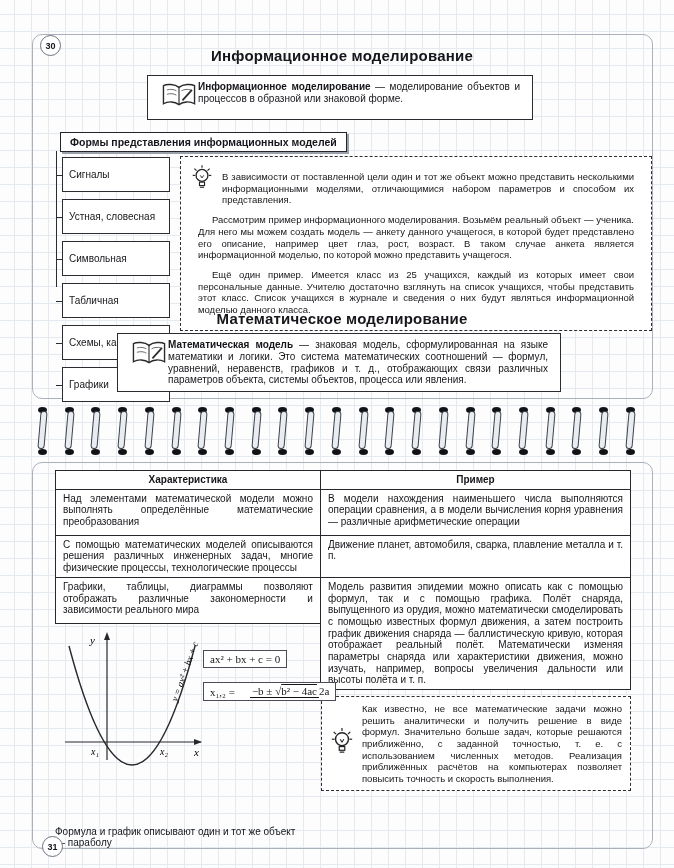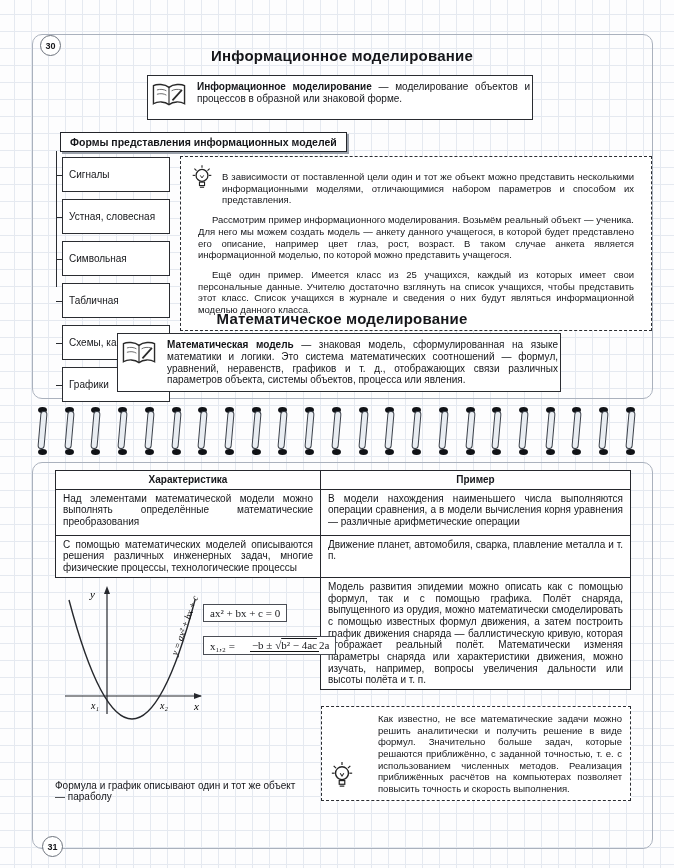--- a/index.html
+++ b/index.html
@@ -9,22 +9,22 @@
     background-size:17px 17px;background-position:-3px -3px;background-color:#fdfdfe}
   .frame{position:absolute;border:1px solid #aab1bd;border-radius:10px}
   .frame-top{left:32px;top:34px;width:619px;height:363px}
   .frame-bottom{left:32px;top:462px;width:619px;height:385px}
   .pagenum{position:absolute;width:19px;height:19px;border:1px solid #6d737d;border-radius:50%;background:#fff;
     font-size:9px;font-weight:bold;display:flex;align-items:center;justify-content:center;z-index:3}
   .pn-top{left:40px;top:35px}
   .pn-bottom{left:42px;top:836px}
   .title{position:absolute;left:32px;width:620px;text-align:center;font-size:15px;font-weight:bold;margin:0;letter-spacing:.2px}
   .t1{top:47px}.t2{top:310px}
-  .defbox{position:absolute;display:flex;gap:9px;align-items:flex-start;background:#fff;border:1.2px solid #2a2c31;
-    padding:5px 2px;box-sizing:border-box}
+  .defbox{position:absolute;display:flex;align-items:flex-start;background:#fff;border:1.2px solid #2a2c31;
+    padding:5px 12px;box-sizing:border-box}
   .def1{left:147px;top:75px;width:386px;min-height:45px}
   .def2{left:117px;top:333px;width:444px;min-height:59px}
   .defbox p{margin:0;font-size:10px;line-height:11.8px;text-align:justify}
   .defbox .icon{flex:0 0 auto;margin-top:1px}
   .forms-header{position:absolute;left:60px;top:132px;background:#fff;border:1.2px solid #23252a;
     box-shadow:2px 2px 0 #9aa0aa;padding:3px 9px;font-size:10.5px;font-weight:bold;z-index:2}
   .forms-connector{position:absolute;left:56px;top:151px;height:136px;border-left:1px solid #2a2c31}
   .forms-items{position:absolute;left:62px;top:157px}
   .form-item{position:relative;width:108px;box-sizing:border-box;background:#fff;border:1px solid #2a2c31;
     padding:11px 6px;font-size:10px;margin-bottom:7px}
@@ -52,22 +52,22 @@
   .w{display:block}
   .figure{position:relative;height:178px;margin-top:6px}
   .figure svg.graph{position:absolute;left:2px;top:0}
   .formulas{position:absolute;left:148px;top:20px;width:142px;font-family:"Liberation Serif",serif;font-size:11px}
   .eq{border:1px solid #4a4d55;padding:2px 6px;display:inline-block;background:#fff;white-space:nowrap}
   .eq2{margin-top:14px;display:inline-flex;align-items:center;gap:15px;white-space:nowrap}
   .frac{display:inline-flex;flex-direction:row;align-items:center;line-height:1.15}
   .frac .num{border-bottom:1px solid #111;padding:0 2px}
   .rad{text-decoration:overline}
   .caption{margin-top:18px;font-size:10px;line-height:11.6px;width:252px}
-  .tip{margin-top:16px;margin-left:1px;border:1.2px dashed #2a2c31;background:#fff;padding:6px 8px;display:flex;gap:24px;
-    align-items:flex-end;box-sizing:border-box}
+  .tip{margin-top:6px;margin-left:1px;border:1.2px dashed #2a2c31;background:#fff;padding:6px 8px;display:flex;gap:8px;
+    align-items:center;box-sizing:border-box}
   .tip p{margin:0;font-size:9.5px;line-height:11.6px;text-align:justify}
   svg text{font-family:"Liberation Serif",serif;font-style:italic}
 </style>
 </head>
 <body>
 
 <div class="sheet">
 
   <div class="frame frame-top"></div>
   <div class="pagenum pn-top">30</div>
@@ -238,20 +238,21 @@
     <div class="cell row-head">Характеристика</div>
     <div class="cell row-head col2">Пример</div>
 
     <div class="cell mh-r1">Над элементами математической модели можно выполнять определённые математические преобразования</div>
     <div class="cell mh-r1 col2">В модели нахождения наименьшего числа выполняются операции сравнения, а в модели вычисления корня уравнения — различные арифметические операции</div>
 
     <div class="cell mh-r2">С помощью математических моделей описываются решения различных инженерных задач, многие физические процессы, технологические процессы</div>
     <div class="cell mh-r2 col2">Движение планет, автомобиля, сварка, плавление металла и т. п.</div>
 
     <div class="w">
+      <div class="cell mh-r3">Графики, таблицы, диаграммы позволяют отображать различные закономерности и зависимости реального мира</div>
 
       <div class="figure">
         <svg class="graph" width="150" height="175" viewBox="0 0 150 175">
           <line x1="50" y1="8" x2="50" y2="130" stroke="#26282d" stroke-width="1.2"></line>
           <polygon points="47,10 50,2 53,10" fill="#26282d"></polygon>
           <line x1="8" y1="112" x2="144" y2="112" stroke="#26282d" stroke-width="1.2"></line>
           <polygon points="137,109 145,112 137,115" fill="#26282d"></polygon>
           <path d="M12,16 Q75,254 138,16" fill="none" stroke="#26282d" stroke-width="1.4"></path>
           <text x="38" y="14" font-size="11" text-anchor="end">y</text>
           <text x="142" y="126" font-size="11" text-anchor="end">x</text>

